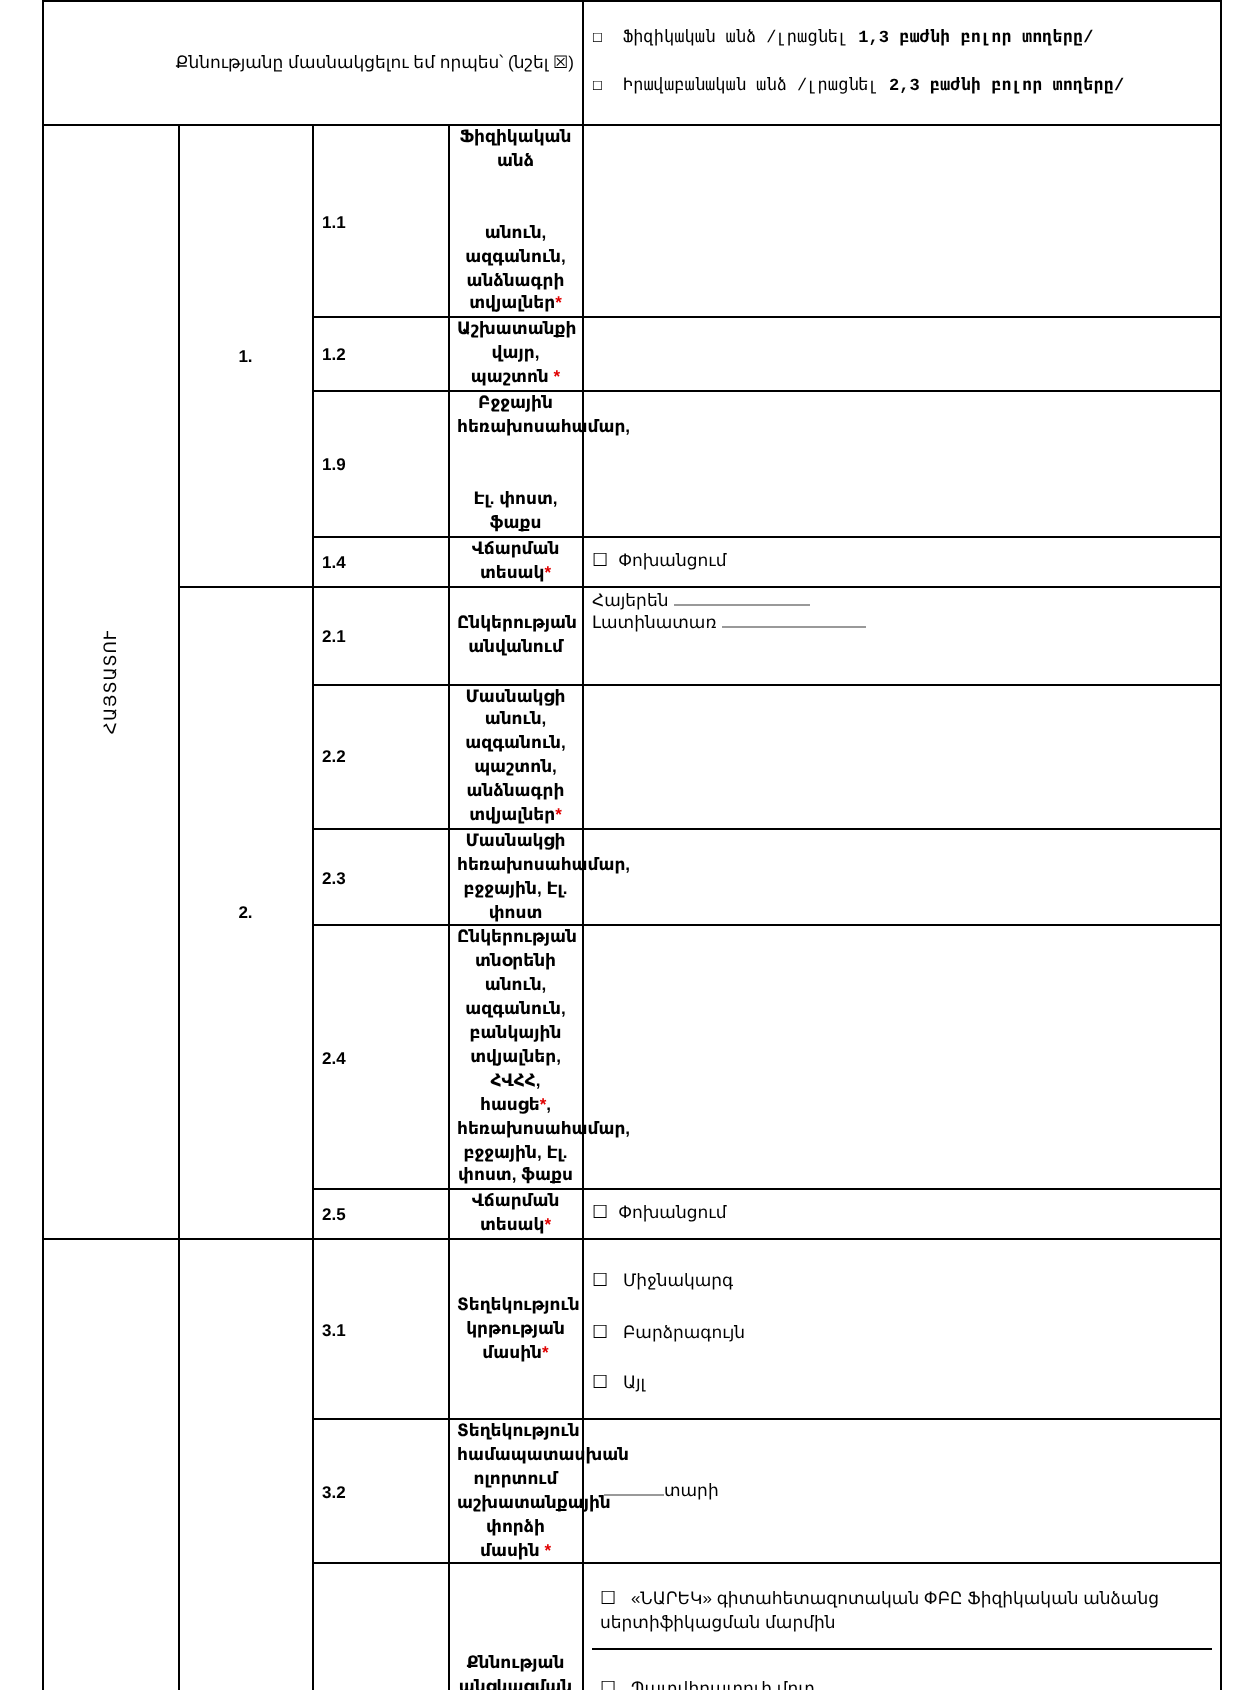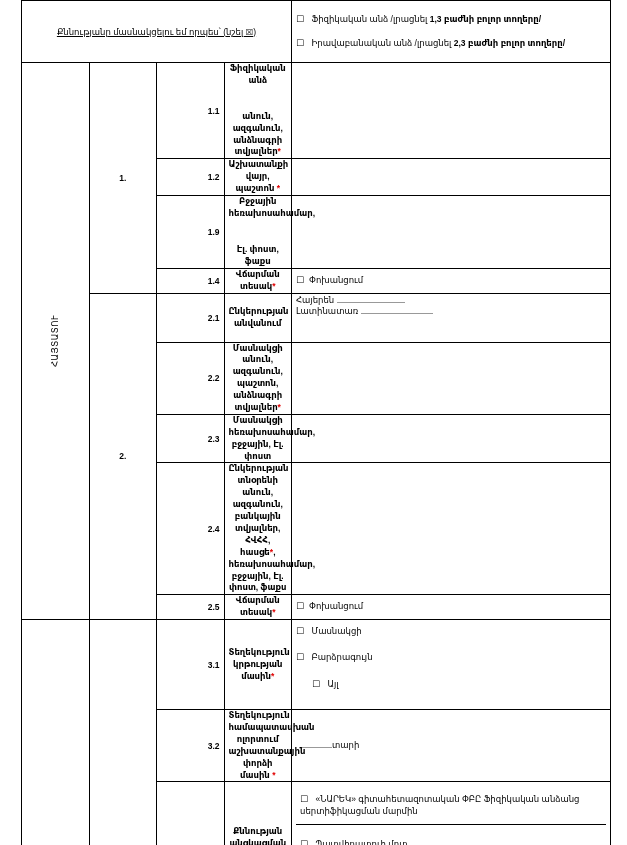--- a/index.html
+++ b/index.html
@@ -2,32 +2,32 @@
 <html><head>
 <meta charset="utf-8">
 <style>
   html, body { margin: 0; padding: 0; background: #ffffff; }
   body { width: 627px; height: 845px; position: relative; overflow: hidden;
          font-family: "Liberation Sans", "DejaVu Sans", sans-serif; color: #000; }
   table.form { position: absolute; left: 21px; top: 0; border-collapse: collapse; table-layout: fixed; width: 590px; }
   table.form td { border: 1px solid #000; padding: 0 4px; font-size: 8.5px; vertical-align: middle; }
   .c-sec { width: 19px; padding: 0 !important; }
   .c-num { width: 19px; text-align: center; font-weight: bold; }
-  .c-idx { width: 29px; text-align: right; font-weight: bold; }
+  .c-idx { width: 29px; text-align: left; font-weight: bold; }
   .c-lbl { width: 167px; text-align: center; font-weight: bold; line-height: 1.4; border-radius: 15px; }
   .c-val { width: 310px; font-size: 8px; line-height: 1.3; }
   .star { color: #e00000; }
   .vert { writing-mode: vertical-rl; transform: rotate(180deg); font-size: 8.5px; font-weight: normal; margin: 0 auto; letter-spacing: 0.5px; }
   .box { font-size: 9px; margin-right: 5px; }
   .blank { display: inline-block; border-bottom: 1px solid #999; vertical-align: baseline; }
   .opt { margin: 7px 0; }
   .longline { border-bottom: 1px solid #aaa; width: 265px; margin: 16px 0 10px 0; }
-  .header-label { text-align: center; font-size: 8.5px; text-decoration: underline; }
+  .header-label { text-align: right; font-size: 8.5px; }
   .header-val { font-size: 8.5px; }
-  .header-val .opt { margin: 12px 0; }
+  .header-val .opt { margin: 12px 0; font-family: Liberation Mono, monospace; }
   td.split { padding: 0; }
   .sub { padding: 4px; }
   .sub + .sub { border-top: 1px solid #000; }
 </style>
 </head>
 <body>
 
 <table class="form">
 
   <tbody>
@@ -111,23 +111,23 @@
       <span class="box">☐</span><span>Փոխանցում</span>
     </td>
   </tr>
 
   <tr style="height:90px">
     <td class="c-sec" rowspan="5"></td>
     <td class="c-num" rowspan="5"></td>
     <td class="c-idx">3.1</td>
     <td class="c-lbl"><span>Տեղեկություն կրթության մասին</span><span class="star">*</span></td>
     <td class="c-val">
-      <div class="opt" style="margin:4px 0 14px"><span class="box">☐</span> <span>Մասնակցի</span></div>
+      <div class="opt" style="margin:4px 0 14px"><span class="box">☐</span> <span>Միջնակարգ</span></div>
       <div class="opt" style="margin:0 0 14px"><span class="box">☐</span> <span>Բարձրագույն</span></div>
-      <div class="opt" style="margin:16px"><span class="box">☐</span> <span>Այլ</span></div>
+      <div class="opt" style="margin:0"><span class="box">☐</span> <span>Այլ</span></div>
     </td>
   </tr>
   <tr style="height:58px">
     <td class="c-idx">3.2</td>
     <td class="c-lbl"><span>Տեղեկություն համապատասխան ոլորտում աշխատանքային փորձի մասին </span><span class="star">*</span></td>
     <td class="c-val">
       <span class="blank" style="width:30px;margin-left:6px"></span><span>տարի</span>
     </td>
   </tr>
   <tr style="height:135px">

